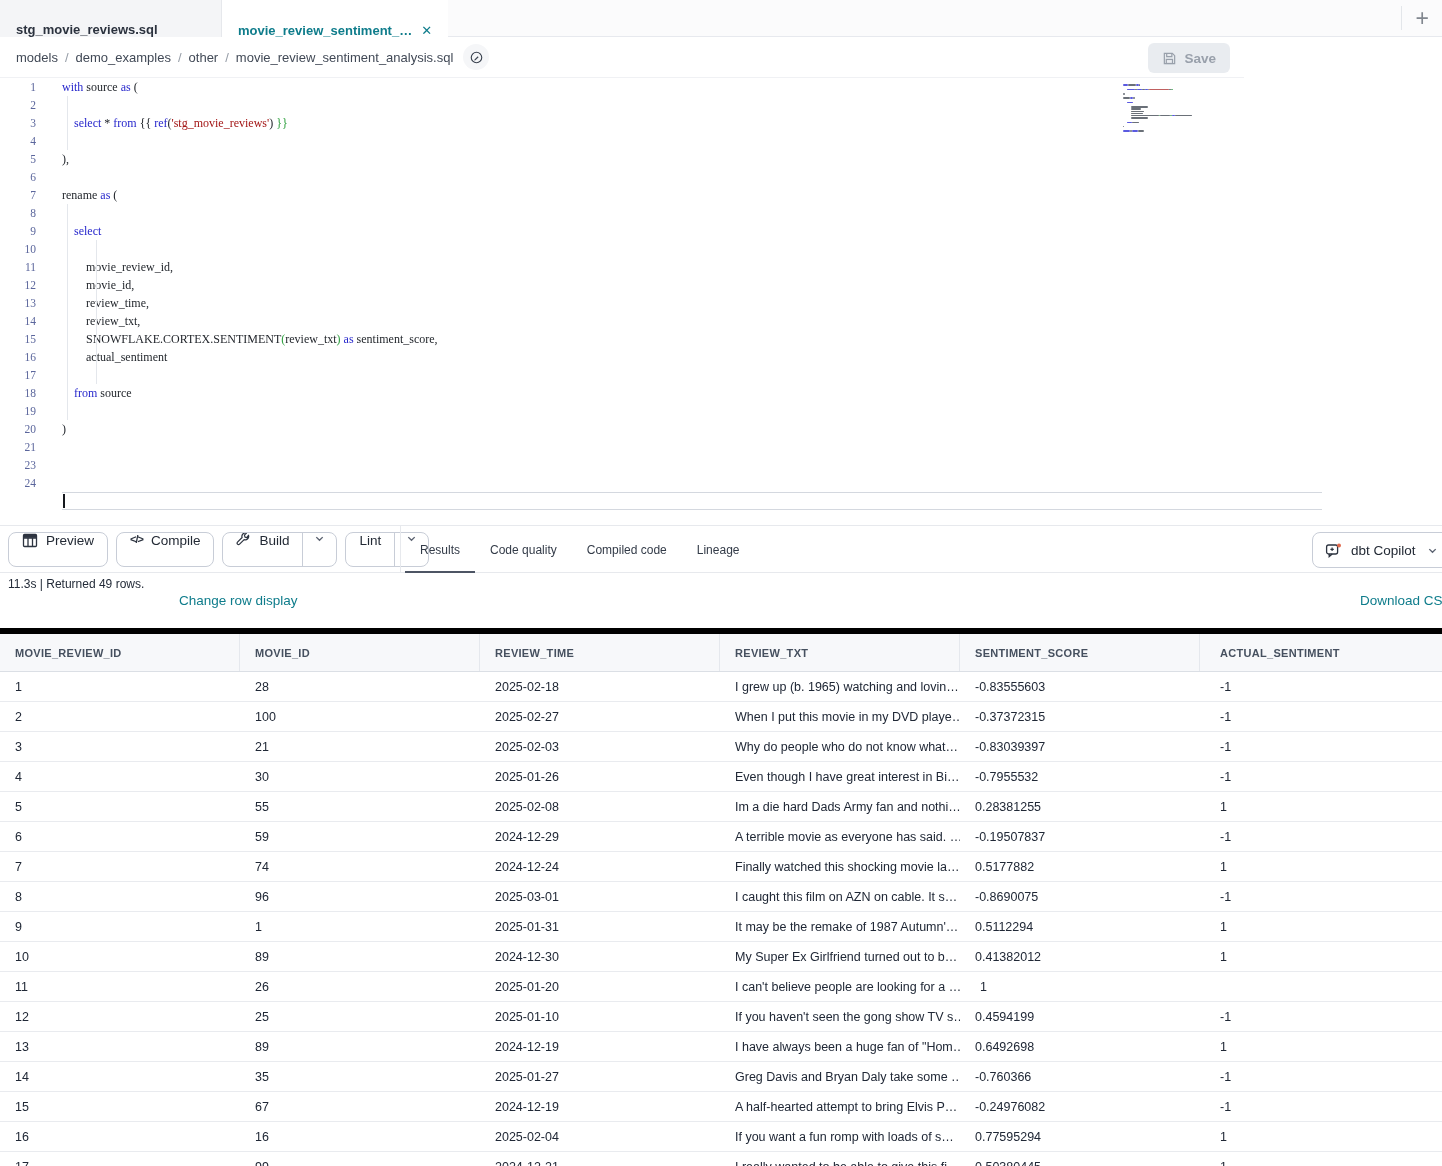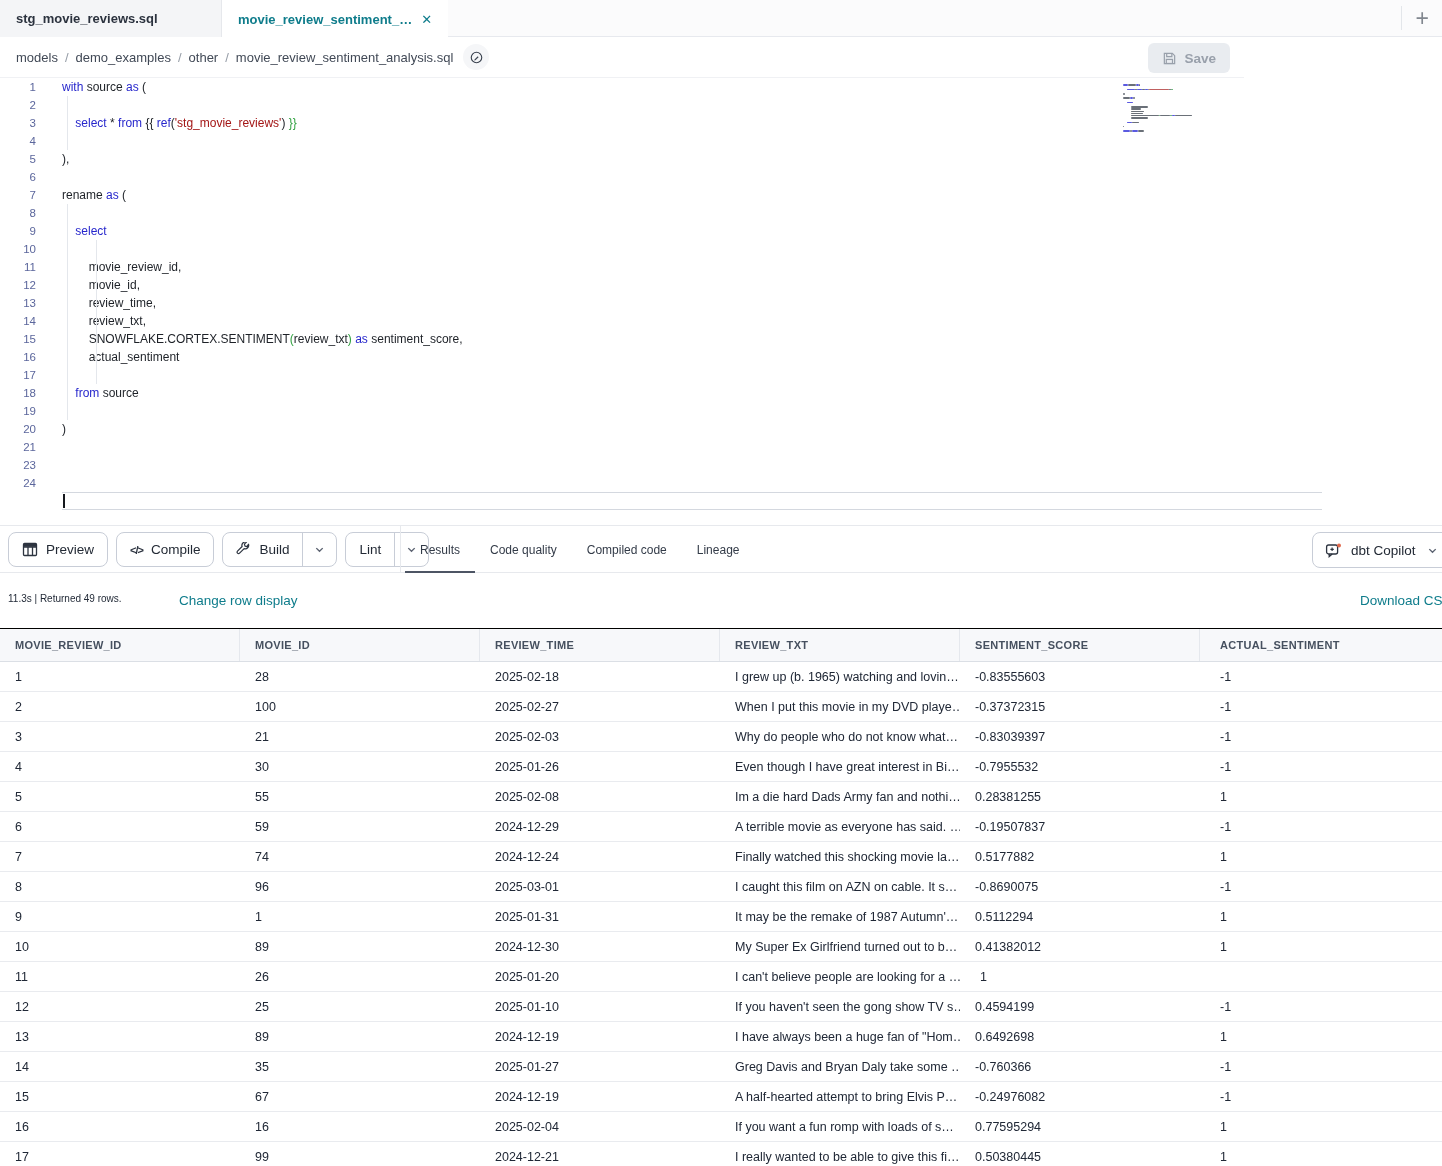--- a/index.html
+++ b/index.html
@@ -1,70 +1,70 @@
 <!DOCTYPE html>
 <html style="--teal: #0e7c8b;"><head>
 <meta charset="utf-8">
 <style>
   *{box-sizing:border-box;margin:0;padding:0}
   body{background:#e8e8e8;font-family:"Liberation Sans",sans-serif}
   #app{position:relative;width:1442px;height:1166px;background:#fff;overflow:hidden;color:#222a36}
 
   
   .tabbar{position:absolute;left:0;top:0;width:1442px;height:37px;background:#fbfbfc;border-bottom:1px solid #e7e9ee;display:flex}
-  .ftab{height:37px;display:flex;align-items:center;padding:0 16px;font-size:13px;font-weight:700;cursor:default}
+  .ftab{height:37px;display:flex;align-items:flex-end;padding:0 16px;font-size:13px;font-weight:700;cursor:default}
   .ftab.inactive{width:222px;background:#f4f5f7;border-right:1px solid #e6e8ec;color:#2b323e}
   .ftab.active{width:226px;height:38px;background:#fff;color:var(--teal);position:relative;z-index:2}
   .tab-close{margin-left:9px;font-size:13px;font-weight:400;color:var(--teal)}
   .plus-wrap{position:absolute;right:0;top:0;height:36px;display:flex;align-items:center}
   .plus-div{width:0;height:24px;border-left:1px solid #e3e6ea;margin-right:14px}
   .plus{font-size:23px;font-weight:400;color:#81878f;line-height:1;margin-right:13px}
 
   
   .crumbbar{position:absolute;left:0;top:37px;width:1244px;height:41px;background:#fff;border-bottom:1px solid #f0f1f4}
   .crumbs{position:absolute;left:16px;top:0;height:40px;display:flex;align-items:center;font-size:13px;color:#414956}
   .crumb-sep{margin:0 7px;color:#959ca6}
   .crumb-pill{margin-left:10px;width:26px;height:26px;border-radius:13px;background:#f5f6f8;display:flex;align-items:center;justify-content:center}
   .savebtn{position:absolute;right:14px;top:6px;height:30px;border-radius:6px;background:#e9ecf0;display:flex;align-items:center;gap:7px;padding:0 14px;font-size:13.5px;font-weight:700;color:#99a0ab}
 
   
-  .editor{position:absolute;left:0;top:78px;width:1239px;height:447px;background:#fff;font-family:Liberation Sans, sans-serif;font-size:12px}
+  .editor{position:absolute;left:0;top:78px;width:1239px;height:447px;background:#fff;font-family:Liberation Serif, serif;font-size:12px}
   .code-line{height:18px;line-height:18px;white-space:pre}
   .ln{display:inline-block;width:36px;text-align:right;margin-right:26px;color:#5b669c;font-size:11.5px}
   .t-k{color:#2727cc}.t-p{color:#1d2127}.t-s{color:#a31515}.t-g{color:#2fa03f}
   .guide{position:absolute;width:0;border-left:1px solid #e4e7ec}
   .curline{position:absolute;left:62px;width:1260px;top:414px;height:18px;border-top:1px solid #d4d8df;border-bottom:1px solid #d4d8df}
   .caret{position:absolute;left:63px;top:416px;width:2px;height:14px;background:#15181d}
   .minimap{position:absolute;right:42px;top:6px;width:74px}
   .mm-line{display:flex;height:2.2px;align-items:center}
   .mm-bar{height:1.5px;border-radius:1px}
 
   
   .actionbar{position:absolute;left:0;top:525px;width:1442px;height:48px;background:#fff;border-top:1px solid #e7e9ed;border-bottom:1px solid #e7e9ed}
   .btnrow{position:absolute;left:8px;top:6px;display:flex;gap:8px}
   .btn{display:flex;align-items:center;height:35px;border:1px solid #c8cdd7;border-radius:8px;background:#fff;font-size:13.5px;color:#232a35}
-  .seg{padding:0 13px;display:flex;align-items:center;gap:8px;height:100%}
+  .seg{padding:0 13px;display:flex;align-items:flex-start;gap:8px;height:100%}
   .seg.chev{border-left:1px solid #c8cdd7;padding:0 11px}
   .code-glyph{font-size:11px;font-weight:700;color:#2d3440;letter-spacing:-1px}
   .bar-div{position:absolute;left:400px;top:0;height:46px;width:0;border-left:1px solid #e7e9ed}
   .rtabs{position:absolute;left:405px;top:0;height:47px;display:flex}
   .rtab{padding:0 15px;display:flex;align-items:center;font-size:12px;color:#333b48;position:relative}
   .rtab.active::after{content:"";position:absolute;left:0;right:0;bottom:-1px;height:3px;background:#4d5564}
   .copilot{position:absolute;left:1312px;top:6px;height:36px;width:152px;border:1px solid #c8cdd7;border-radius:8px;display:flex;align-items:center;gap:9px;padding:0 12px;font-size:13.5px;color:#232a35;background:#fff}
   .copilot .cv{margin-left:2px}
 
   
   .statusbar{position:absolute;left:0;top:573px;width:1442px;height:55px;background:#fff}
-  .summary{position:absolute;left:8px;top:20px;font-size:10px;color:#232b38}
+  .summary{position:absolute;left:8px;top:4px;font-size:12px;color:#232b38}
   .rowlink{position:absolute;left:179px;top:20px;font-size:13.5px;color:var(--teal)}
   .dl{position:absolute;left:1360px;top:20px;font-size:13.5px;color:var(--teal);white-space:nowrap}
 
   
   .grid{position:absolute;left:0;top:628px;width:1442px}
-  .ghead{display:flex;height:34px;background:#f7f8fa;border-top:1px solid #000000;border-bottom:1px solid #dbdfe5}
+  .ghead{display:flex;height:44px;background:#f7f8fa;border-top:6px solid #000000;border-bottom:1px solid #dbdfe5}
   .gh{width:240px;padding-left:15px;display:flex;align-items:center;font-size:11px;font-weight:700;letter-spacing:.3px;color:#46505f;border-right:1px solid #e5e8ed}
   .gh:last-child{width:242px;padding-left:20px;border-right:none}
   .grow{display:flex;height:30px;border-bottom:1px solid #e9ebef;background:#fff;font-size:12.5px;color:#202836}
   .gc{width:240px;padding-left:15px;display:flex;align-items:center;white-space:nowrap;overflow:hidden}
   .gc:last-child{width:242px;padding-left:20px}
 </style>
 </head>
 <body>
 
 <div id="app">

